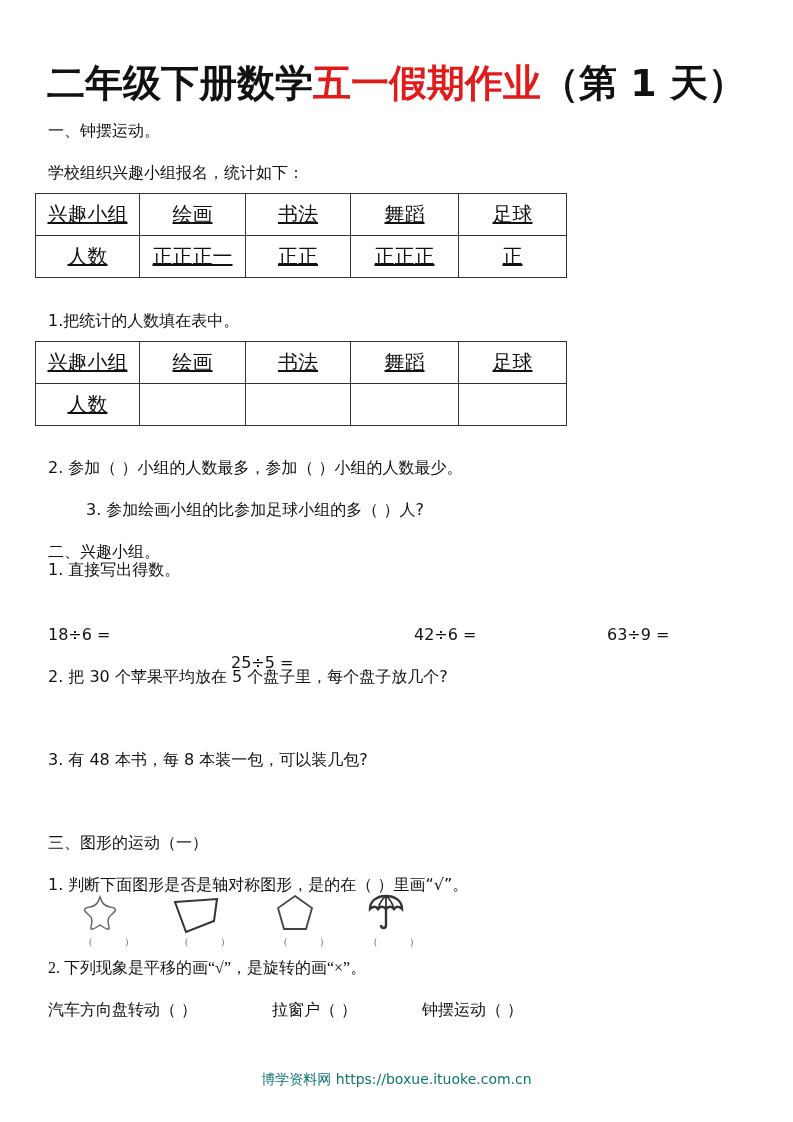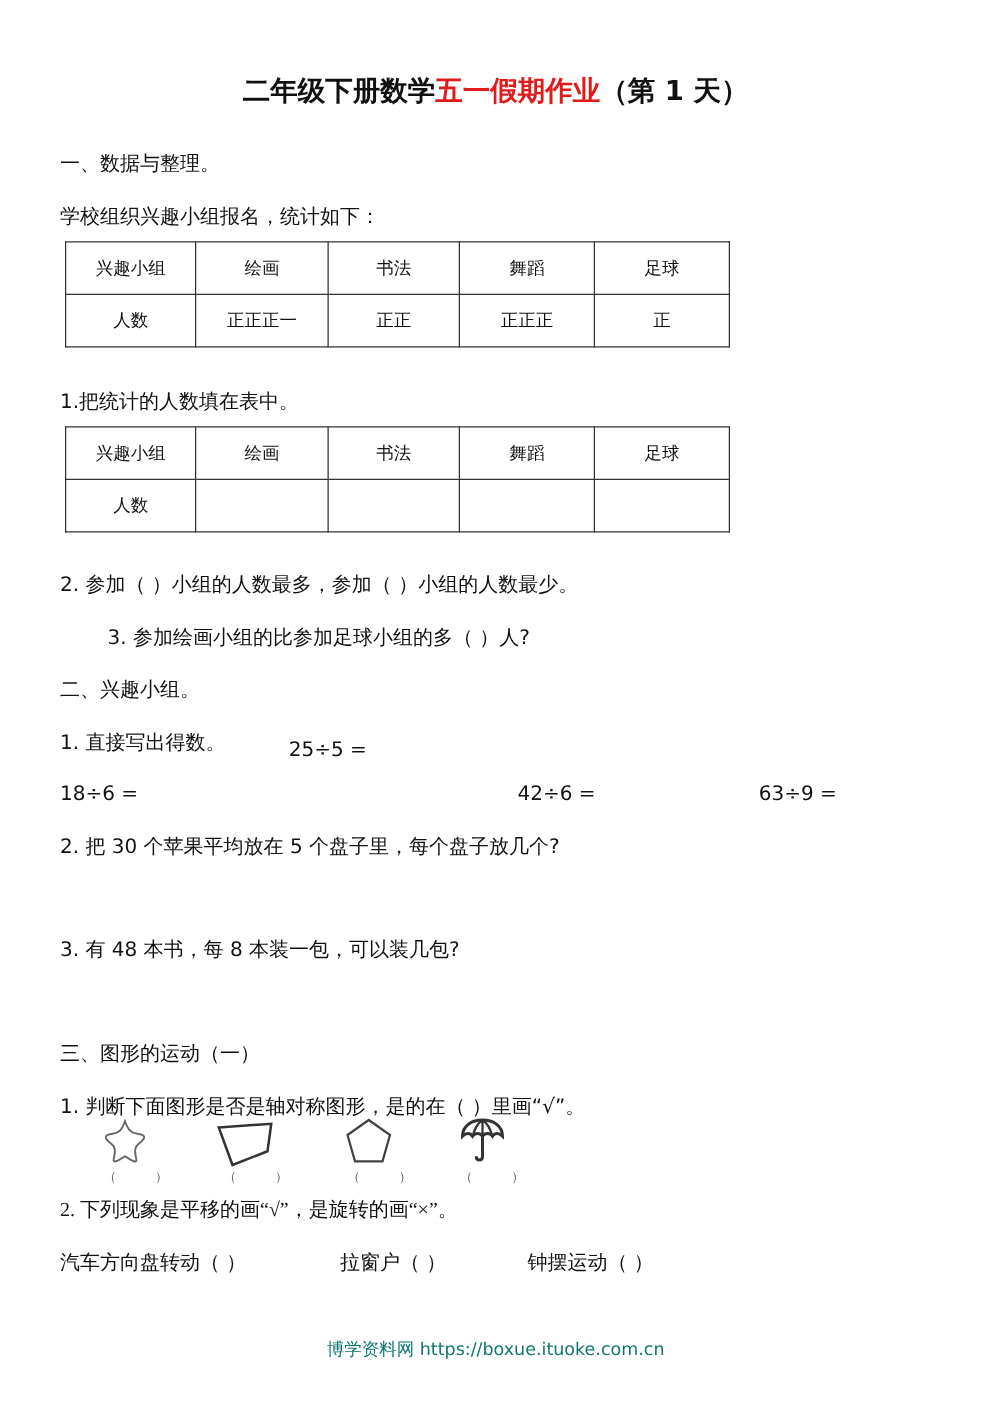--- a/index.html
+++ b/index.html
@@ -1,36 +1,36 @@
 <!DOCTYPE html>
 <html><head>
 <meta charset="utf-8">
 <style>
   html, body { margin: 0; padding: 0; background: #ffffff; }
   body { width: 793px; height: 1122px; position: relative; overflow: hidden;
          font-family: "DejaVu Sans", "Liberation Sans", sans-serif; color: #111; }
   .abs { position: absolute; white-space: nowrap; }
-  .title { top: 58px; left: 0; width: 793px; text-align: center; font-size: 22px; font-weight: bold; letter-spacing: 0px; }
+  .title { top: 58px; left: 0; width: 793px; text-align: center; font-size: 38px; font-weight: bold; letter-spacing: 0px; }
   .title .red { color: #e01b1b; }
   .line { font-size: 16px; left: 48px; }
-  table.tally { position: absolute; left: 52px; border-collapse: collapse; font-size: 14px; }
+  table.tally { position: absolute; left: 35px; border-collapse: collapse; font-size: 20px; text-decoration: underline; }
   table.tally td { border: 1px solid #333; height: 41px; text-align: center; padding: 0; }
   .c0 { width: 103px; } .c1 { width: 105px; } .c2 { width: 104px; } .c3 { width: 107px; } .c4 { width: 107px; }
   .shape { position: absolute; }
   .paren-small { position: absolute; font-size: 10px; color: #555; letter-spacing: 14px; }
   .footer { top: 1071px; left: 0; width: 793px; text-align: center; font-size: 14px; color: #0f766e; }
 </style>
 </head>
 <body>
 
 <div class="abs title">
   <span>二年级下册数学</span><span class="red">五一假期作业</span><span>（第 1 天）</span>
 </div>
 
-<div class="abs line" style="top:121px;">一、数据与整理。</div>
+<div class="abs line" style="top:121px;">一、钟摆运动。</div>
 <div class="abs line" style="top:163px;">学校组织兴趣小组报名，统计如下：</div>
 
 <table class="tally" style="top:193px;">
   <tbody>
       <tr>
     <td class="c0">兴趣小组</td>
     <td class="c1">绘画</td>
     <td class="c2">书法</td>
     <td class="c3">舞蹈</td>
     <td class="c4">足球</td>
@@ -63,24 +63,24 @@
     <td></td>
     <td></td>
   </tr>
 </tbody>
   </table>
 
 <div class="abs line" style="top:458px;">2. 参加（          ）小组的人数最多，参加（          ）小组的人数最少。</div>
 <div class="abs line" style="top:500px;margin-left:38px;">3. 参加绘画小组的比参加足球小组的多（      ）人?</div>
 
 <div class="abs line" style="top:542px;">二、兴趣小组。</div>
-<div class="abs line" style="top:584px;">1. 直接写出得数。</div>
+<div class="abs line" style="top:560px;">1. 直接写出得数。</div>
 
 <div class="abs line" style="top:625px; left:48px;">18÷6 =</div>
-<div class="abs line" style="top:590px; left:231px;">25÷5 =</div>
+<div class="abs line" style="top:653px; left:231px;">25÷5 =</div>
 <div class="abs line" style="top:625px; left:414px;">42÷6 =</div>
 <div class="abs line" style="top:625px; left:607px;">63÷9 =</div>
 
 <div class="abs line" style="top:667px;">2.  把 30 个苹果平均放在 5 个盘子里，每个盘子放几个?</div>
 <div class="abs line" style="top:750px;">3.  有 48 本书，每 8 本装一包，可以装几包?</div>
 
 <div class="abs line" style="top:833px;">三、图形的运动（一）</div>
 <div class="abs line" style="top:875px;">1.  判断下面图形是否是轴对称图形，是的在（    ）里画“√”。</div>
 
 <svg class="shape" style="left:80px; top:895px;" width="40" height="36" viewBox="0 0 40 36">

